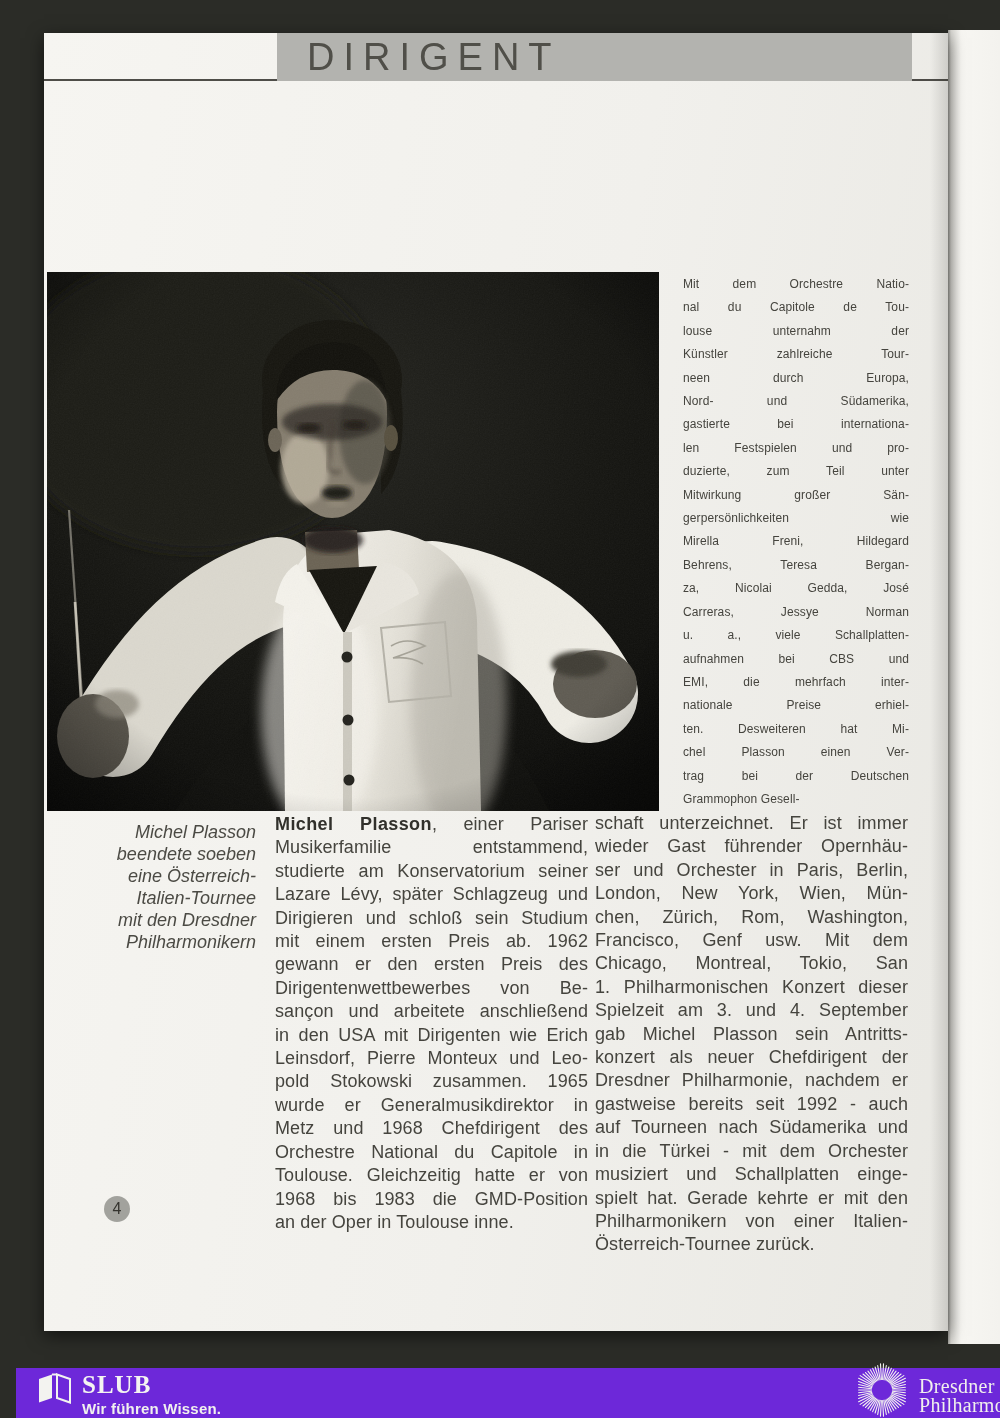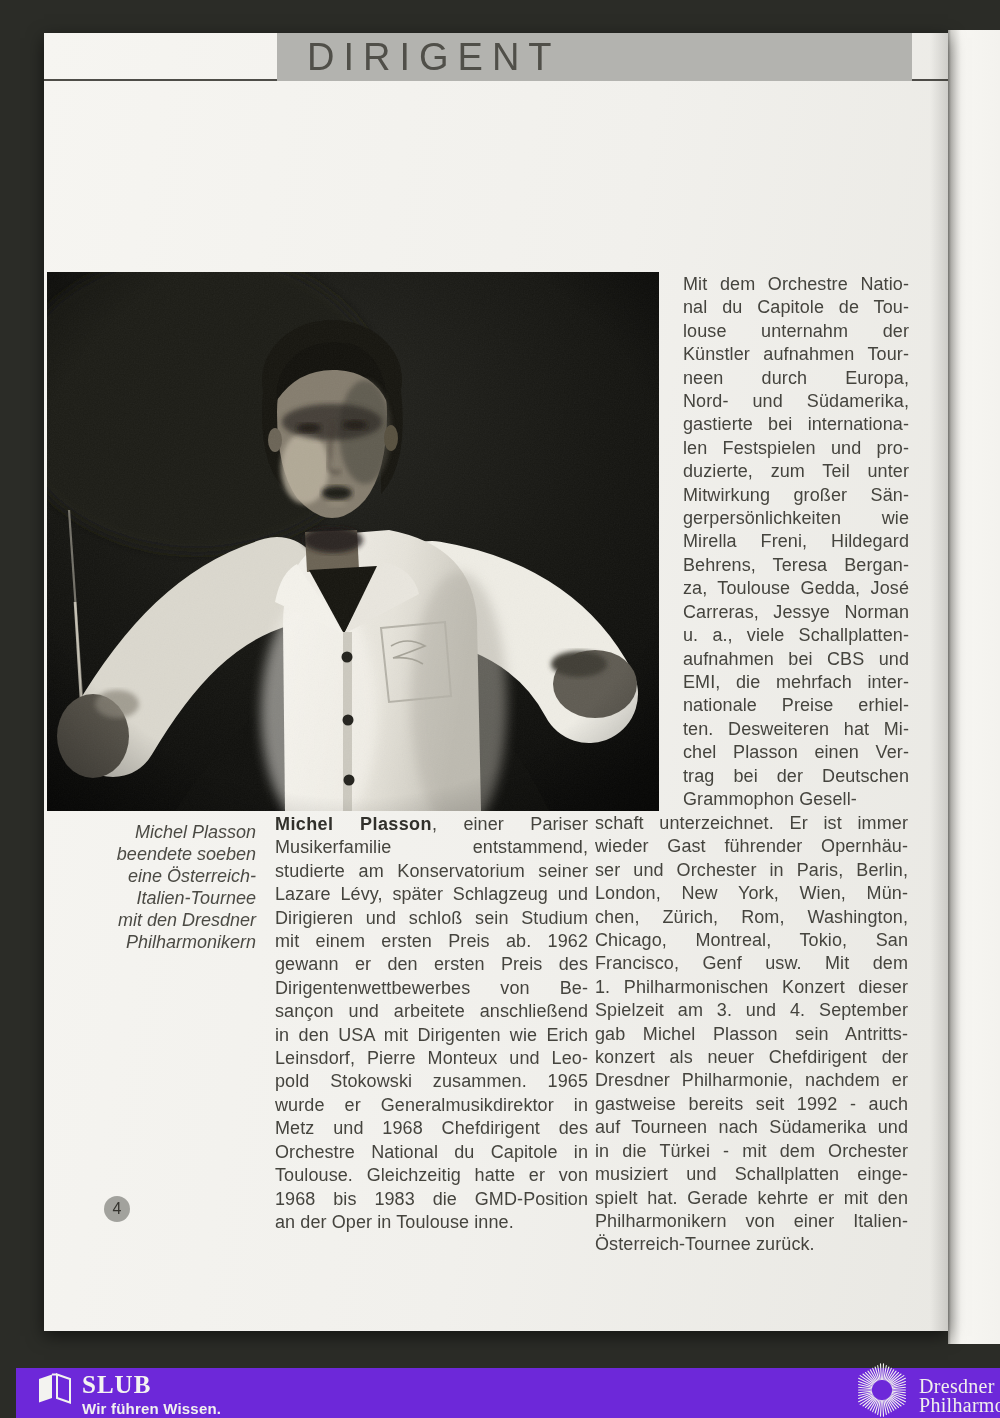--- a/index.html
+++ b/index.html
@@ -48,21 +48,21 @@
   .caption .tline{text-align:right;}
 
   .col{
     position:absolute;color:#45443e;font-size:18px;line-height:23.4px;
     letter-spacing:0.1px;
   }
   .col .tline{text-align:justify;text-align-last:justify;}
   .col .tline-last{text-align-last:left;}
   .col b{color:#31302b;letter-spacing:0.4px;}
   .col-middle{left:231px;top:780px;width:313px;}
-  .col-right-top{left:639px;top:240px;width:226px;font-size:18px;}
+  .col-right-top{left:639px;top:240px;width:226px;font-size:12px;}
   .col-right-bottom{left:551px;top:779px;width:313px;}
 
   .page-circle{
     position:absolute;left:60px;top:1163px;width:26px;height:26px;border-radius:50%;
     background:#a2a29d;color:#35342f;font-size:16px;line-height:26px;text-align:center;
   }
 
   
   .footer{position:absolute;left:16px;top:1368px;width:1000px;height:50px;background:#6d28d9;}
   .slub{position:absolute;left:22px;top:5px;display:flex;gap:10px;align-items:flex-start;}
@@ -207,50 +207,50 @@
         <div class="tline">Orchestre National du Capitole in</div>
         <div class="tline">Toulouse. Gleichzeitig hatte er von</div>
         <div class="tline">1968 bis 1983 die GMD-Position</div>
         <div class="tline tline-last">an der Oper in Toulouse inne.</div>
       </div>
 
     <div class="col col-right-top">
         <div class="tline">Mit dem Orchestre Natio-</div>
         <div class="tline">nal du Capitole de Tou-</div>
         <div class="tline">louse unternahm der</div>
-        <div class="tline">Künstler aufnahmen Tour-</div>
+        <div class="tline">Künstler zahlreiche Tour-</div>
         <div class="tline">neen durch Europa,</div>
         <div class="tline">Nord- und Südamerika,</div>
         <div class="tline">gastierte bei internationa-</div>
         <div class="tline">len Festspielen und pro-</div>
         <div class="tline">duzierte, zum Teil unter</div>
         <div class="tline">Mitwirkung großer Sän-</div>
         <div class="tline">gerpersönlichkeiten wie</div>
         <div class="tline">Mirella Freni, Hildegard</div>
         <div class="tline">Behrens, Teresa Bergan-</div>
-        <div class="tline">za, Toulouse Gedda, José</div>
+        <div class="tline">za, Nicolai Gedda, José</div>
         <div class="tline">Carreras, Jessye Norman</div>
         <div class="tline">u. a., viele Schallplatten-</div>
         <div class="tline">aufnahmen bei CBS und</div>
         <div class="tline">EMI, die mehrfach inter-</div>
         <div class="tline">nationale Preise erhiel-</div>
         <div class="tline">ten. Desweiteren hat Mi-</div>
         <div class="tline">chel Plasson einen Ver-</div>
         <div class="tline">trag bei der Deutschen</div>
         <div class="tline tline-last">Grammophon Gesell-</div>
       </div>
 
     <div class="col col-right-bottom">
         <div class="tline">schaft unterzeichnet. Er ist immer</div>
         <div class="tline">wieder Gast führender Opernhäu-</div>
         <div class="tline">ser und Orchester in Paris, Berlin,</div>
         <div class="tline">London, New York, Wien, Mün-</div>
         <div class="tline">chen, Zürich, Rom, Washington,</div>
+        <div class="tline">Francisco, Genf usw. Mit dem</div>
         <div class="tline">Chicago, Montreal, Tokio, San</div>
-        <div class="tline">Francisco, Genf usw. Mit dem</div>
         <div class="tline">1. Philharmonischen Konzert dieser</div>
         <div class="tline">Spielzeit am 3. und 4. September</div>
         <div class="tline">gab Michel Plasson sein Antritts-</div>
         <div class="tline">konzert als neuer Chefdirigent der</div>
         <div class="tline">Dresdner Philharmonie, nachdem er</div>
         <div class="tline">gastweise bereits seit 1992 - auch</div>
         <div class="tline">auf Tourneen nach Südamerika und</div>
         <div class="tline">in die Türkei - mit dem Orchester</div>
         <div class="tline">musiziert und Schallplatten einge-</div>
         <div class="tline">spielt hat. Gerade kehrte er mit den</div>

